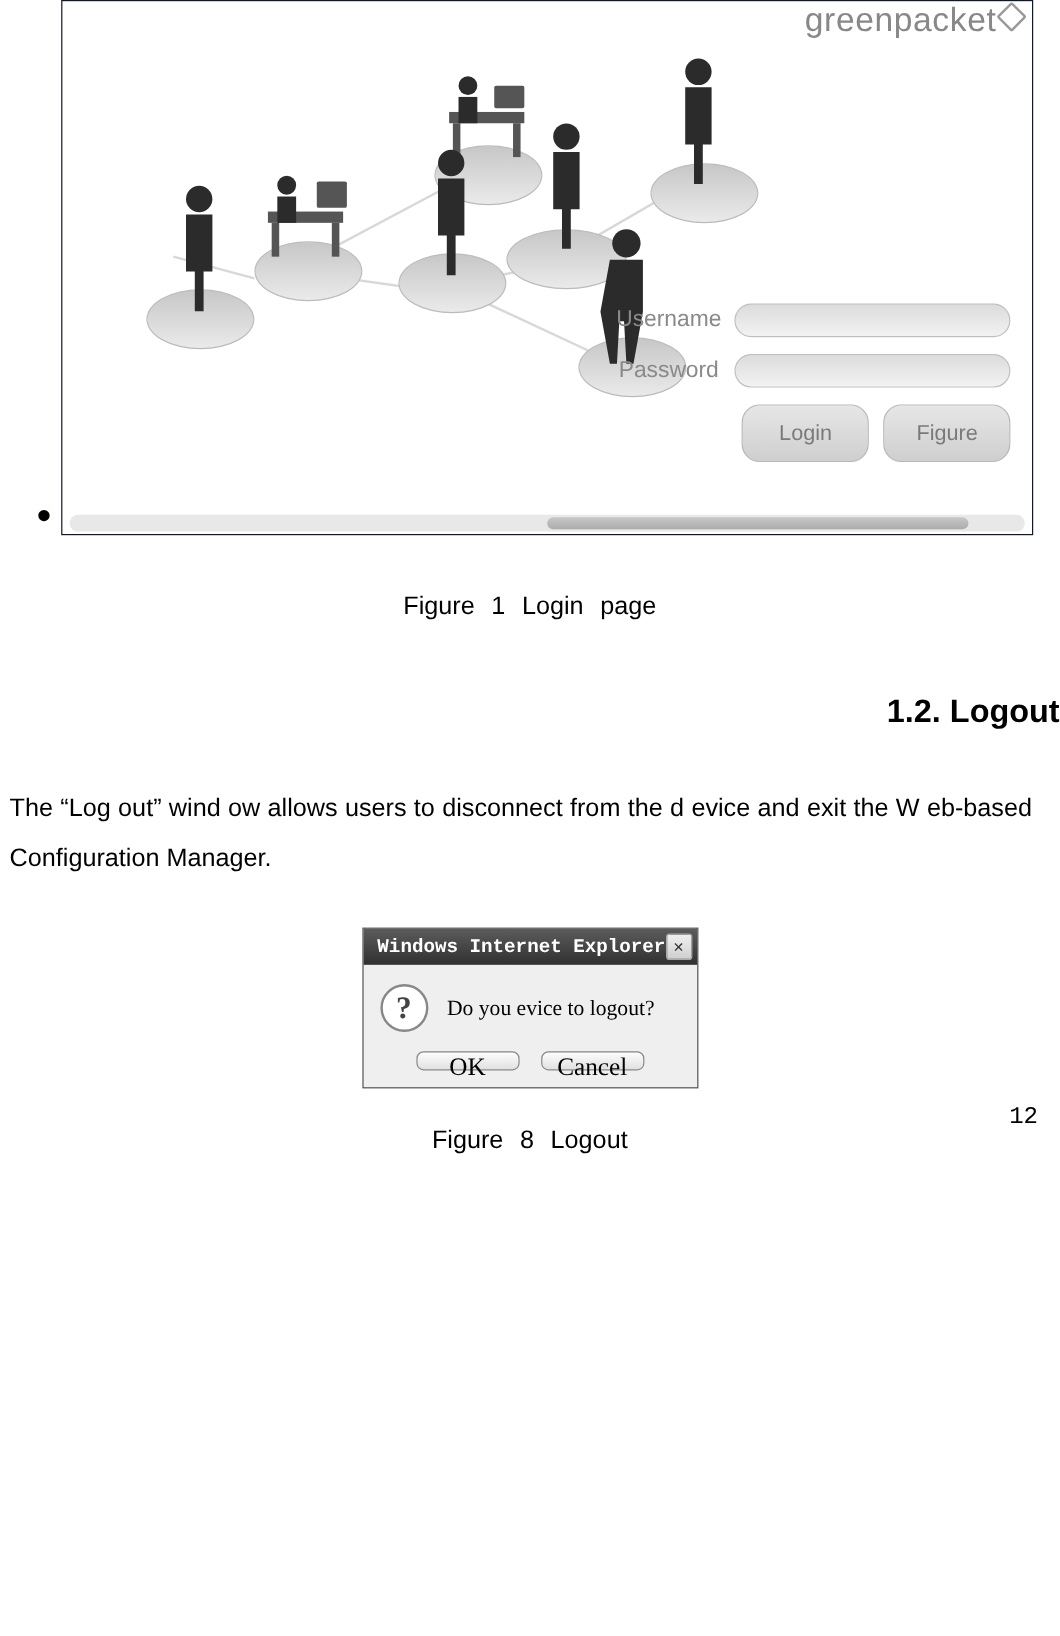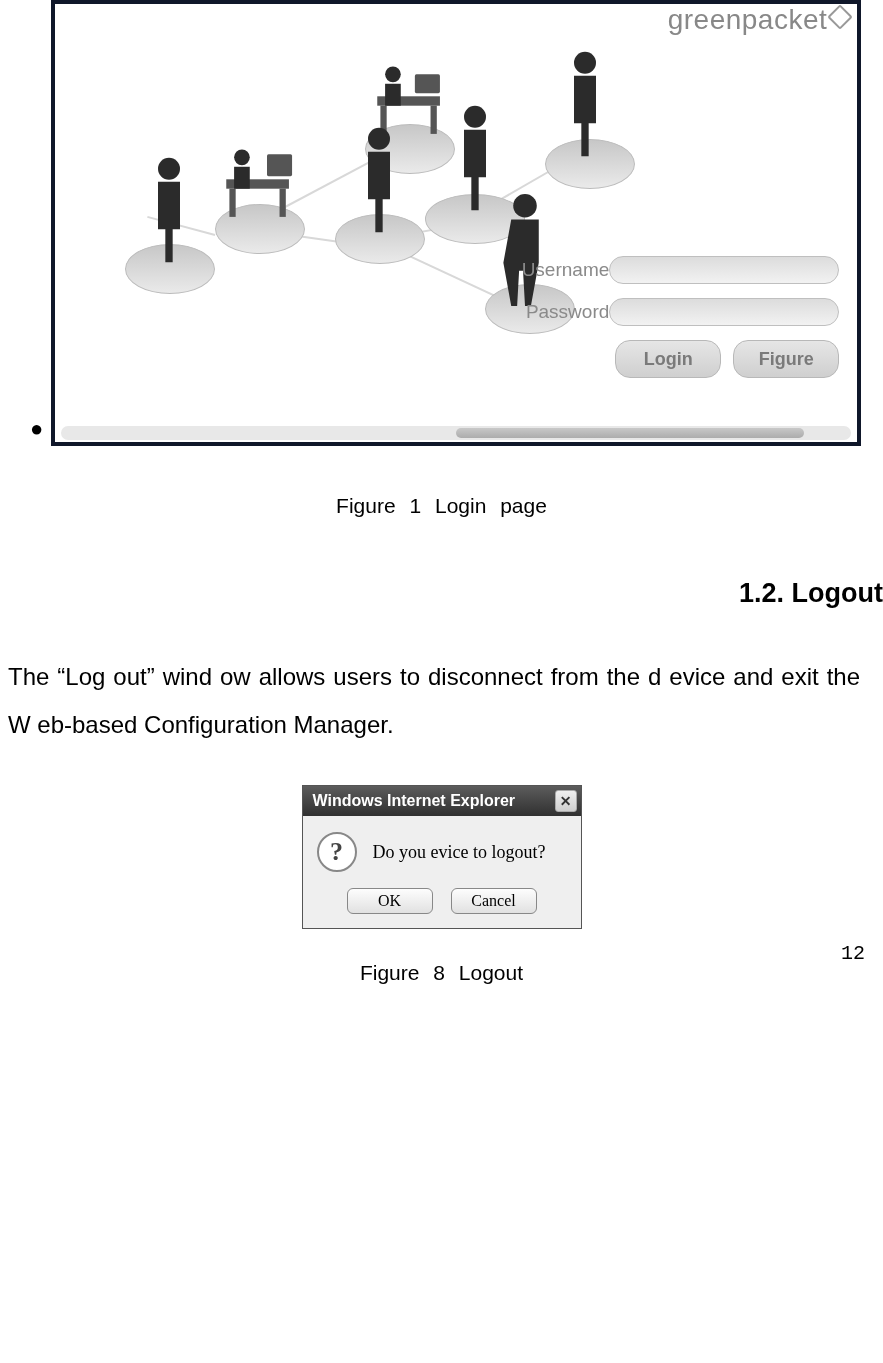--- a/index.html
+++ b/index.html
@@ -22,21 +22,21 @@
     }
     .bullet {
       font-size: 22px;
       line-height: 1;
       margin-right: 8px;
       margin-bottom: 6px;
     }
     .login-screenshot {
       width: 810px;
       height: 446px;
-      border: 4px solid #0f172a;
+      border: 1px solid #0f172a;
       background: #fff;
       position: relative;
       overflow: hidden;
     }
     .login-header {
       position: absolute;
       top: 0;
       right: 8px;
       font-family: "Trebuchet MS", Arial, sans-serif;
       font-size: 28px;
@@ -89,21 +89,21 @@
       top: 252px;
       width: 340px;
     }
     .form-row {
       display: flex;
       align-items: center;
       margin-bottom: 14px;
     }
     .form-label {
       width: 110px;
-      text-align: right;
+      text-align: center;
       color: #8a8a8a;
       font-size: 19px;
     }
     .pill-input {
       flex: 1;
       height: 28px;
       border-radius: 15px;
       border: 1px solid #bfbfbf;
       background: linear-gradient(to bottom, #dcdcdc 0%, #f2f2f2 100%);
       padding: 0 10px;
@@ -112,26 +112,26 @@
     }
     .button-row {
       display: flex;
       gap: 12px;
       justify-content: flex-end;
       margin-top: 4px;
       padding-left: 110px;
     }
     .pill-button {
       width: 106px;
-      height: 38px;
+      height: 48px;
       border-radius: 15px;
       border: 1px solid #b8b8b8;
       background: linear-gradient(to bottom, #e6e6e6 0%, #cfcfcf 100%);
       color: #7a7a7a;
-      font-weight: bold;
+      font-weight: normal;
       font-size: 18px;
       cursor: pointer;
     }
     .scroll-track-h {
       position: absolute;
       left: 6px;
       right: 6px;
       bottom: 2px;
       height: 14px;
       border-radius: 7px;
@@ -153,44 +153,44 @@
       margin-bottom: 60px;
       word-spacing: 8px;
     }
     .section-heading {
       font-size: 27px;
       font-weight: bold;
       margin: 30px 0 44px 8px;
       text-align: right;
     }
     .body-text {
-      font-size: 24px;
+      font-size: 21px;
       line-height: 2.0;
       margin: 0 23px 36px 8px;
       text-align: justify;
     }
     .dialog-wrap {
       display: flex;
       justify-content: center;
       margin-bottom: 32px;
     }
     .dialog {
       width: 280px;
       border: 1px solid #555;
       background: #efefef;
     }
     .dialog-title {
       display: flex;
       align-items: center;
-      justify-content: space-between;
+      justify-content: flex-end;
       height: 30px;
       padding: 0 4px 0 10px;
       background: linear-gradient(to bottom, #5c5c5c 0%, #303030 100%);
       color: #fff;
-      font-family: Liberation Sans, sans-serif;
+      font-family: Liberation Mono, monospace;
       font-weight: bold;
       font-size: 16px;
     }
     .dialog-close {
       width: 22px;
       height: 22px;
       border-radius: 3px;
       border: 1px solid #aaa;
       background: linear-gradient(to bottom, #efefef 0%, #cfcfcf 100%);
       color: #333;
@@ -226,26 +226,26 @@
       font-size: 18px;
     }
     .dialog-buttons {
       display: flex;
       justify-content: center;
       gap: 18px;
       padding: 6px 0 14px 0;
     }
     .win-button {
       min-width: 86px;
-      height: 26px;
+      height: 16px;
       border-radius: 6px;
       border: 1px solid #888;
       background: linear-gradient(to bottom, #fdfdfd 0%, #e1e1e1 100%);
       font-family: "Times New Roman", Times, serif;
-      font-size: 16px;
+      font-size: 21px;
       cursor: pointer;
     }
     .page-number {
       position: absolute;
       bottom: 20px;
       right: 18px;
       font-family: Liberation Mono, monospace;
       font-size: 20px;
     }
   </style>

